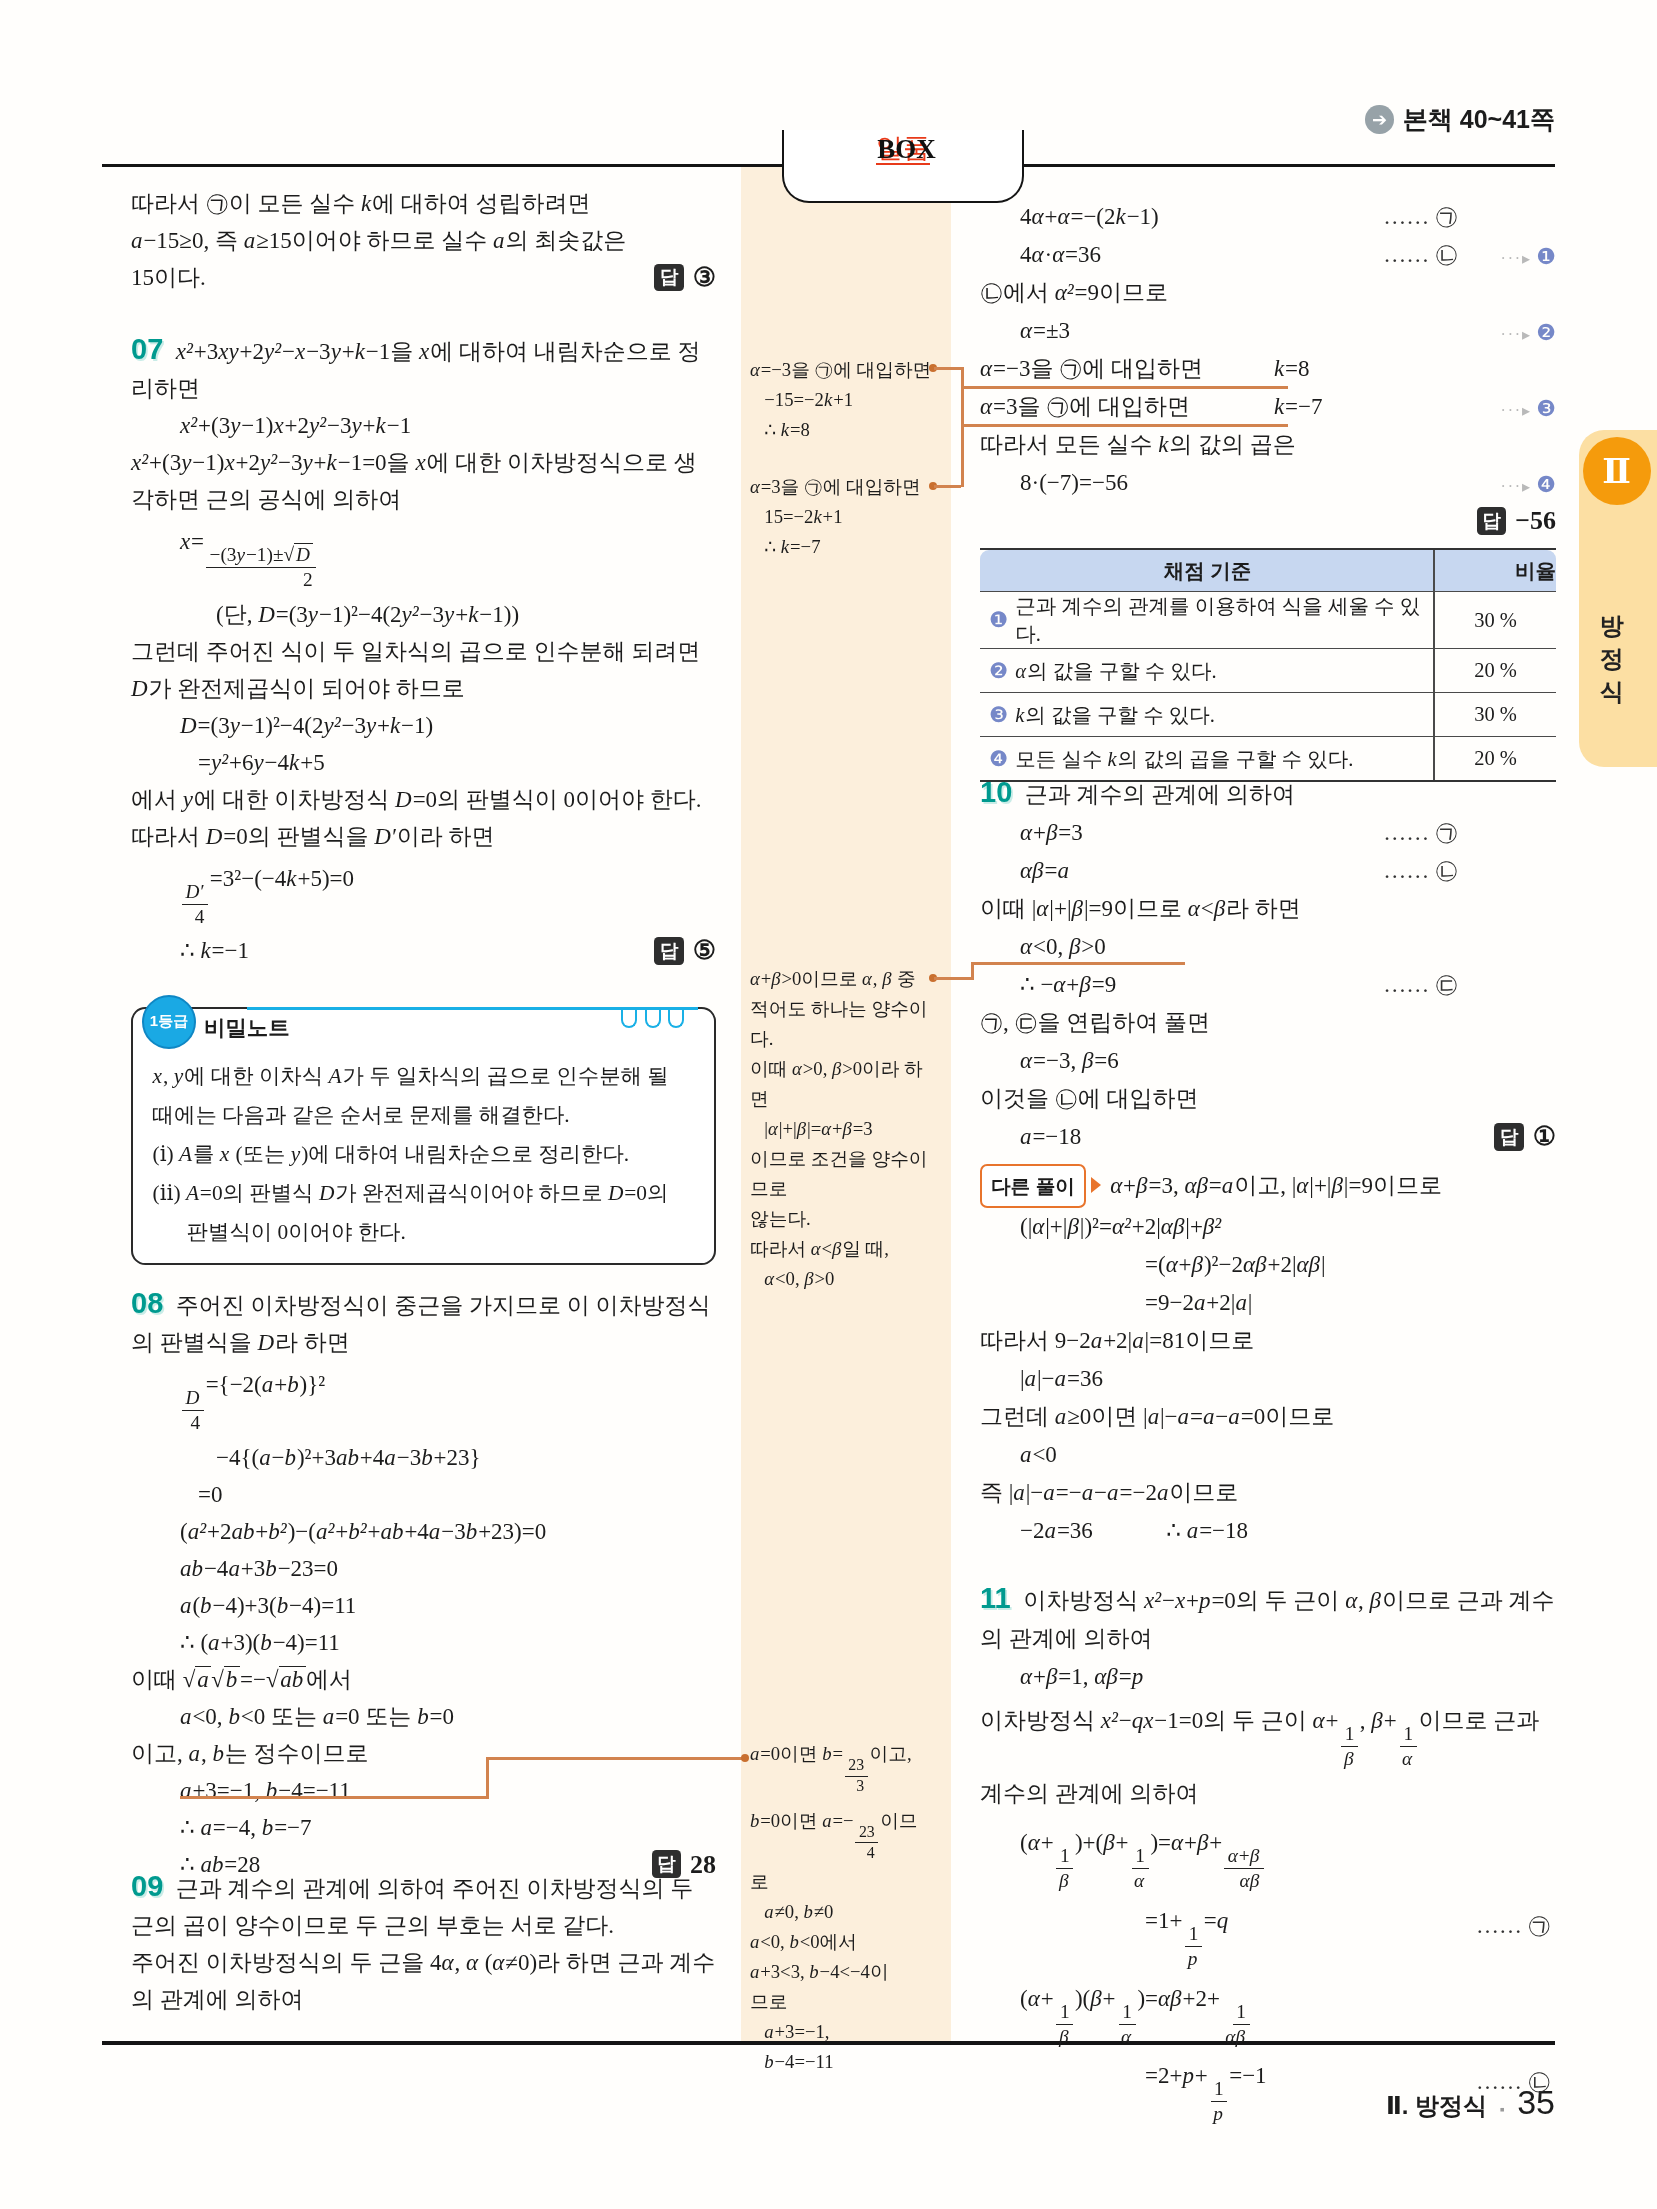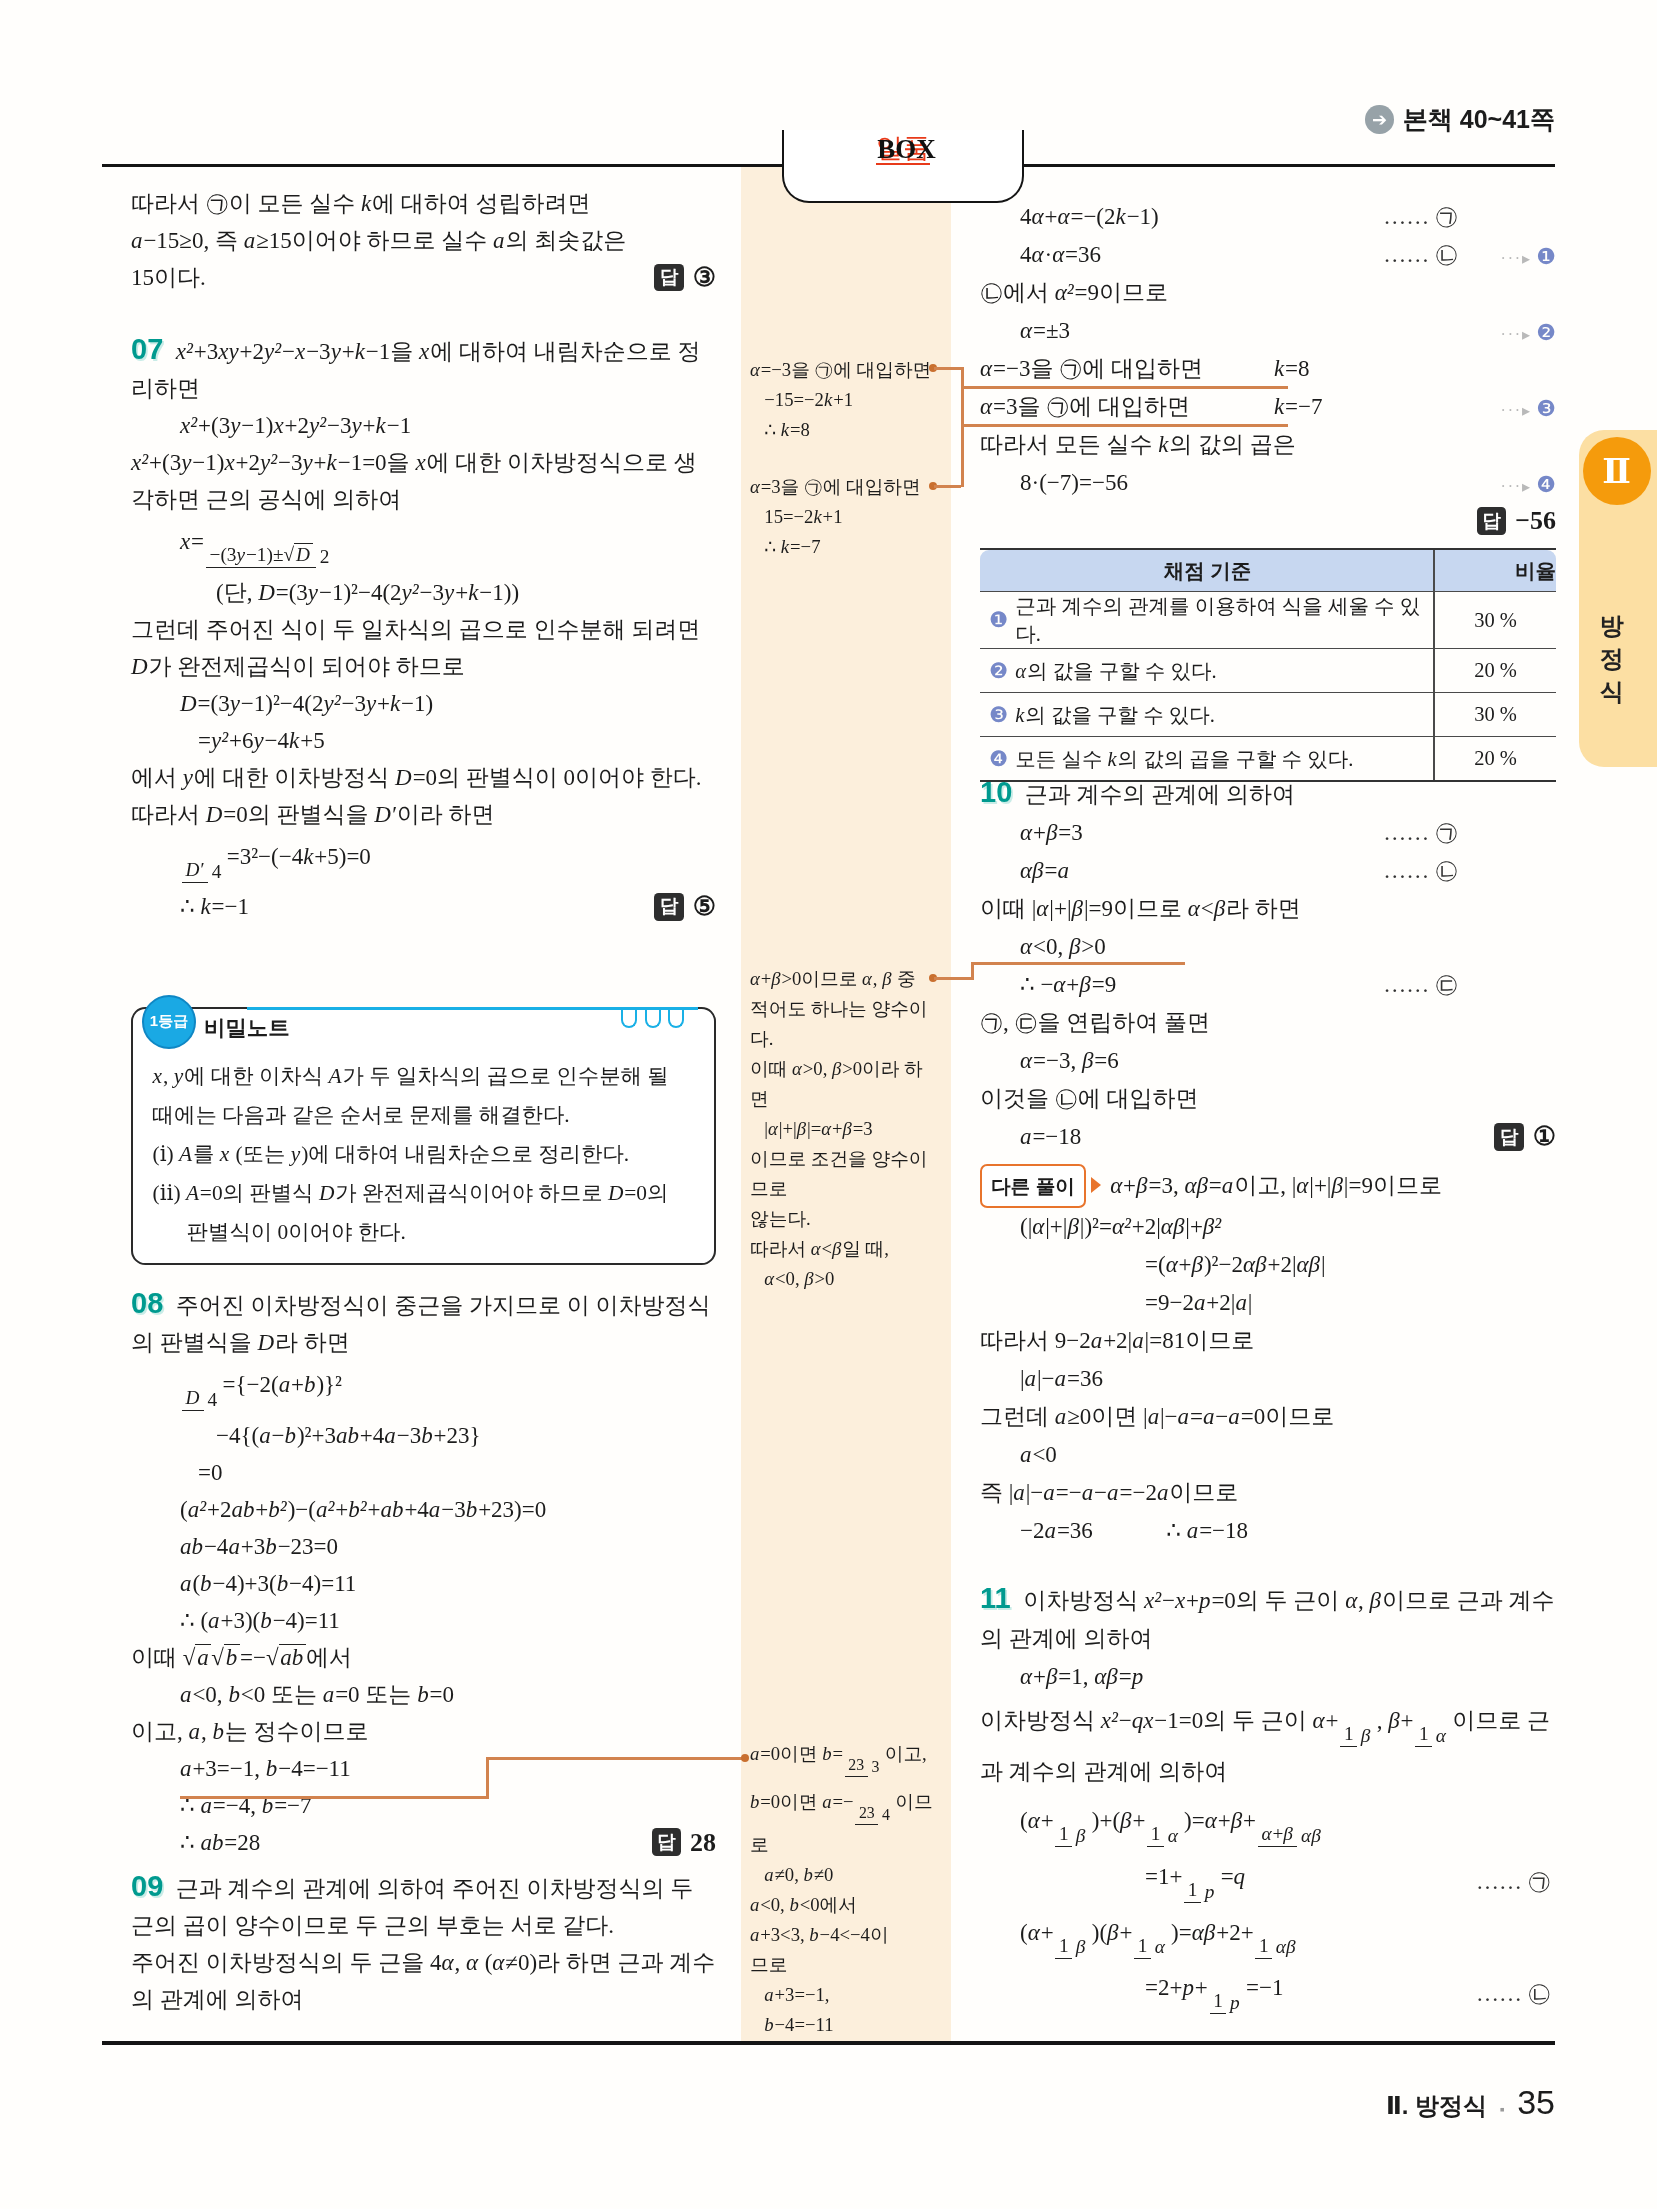--- a/index.html
+++ b/index.html
@@ -66,21 +66,21 @@
   .mdots{color:#b9b9b9;margin-right:4.5px;font-size:16px;letter-spacing:1.8px}
   .mnum{color:#7688c8;font-size:22px}
 
   .ansrow{display:flex;align-items:center}
   .ansgrp{margin-left:auto;display:flex;align-items:center;gap:9px;font-weight:bold}
   .abox{background:#2e2e2e;color:#fff;font-size:18.7px;line-height:1;padding:4.5px 5.3px;border-radius:4.5px;
         font-family:"Liberation Sans",sans-serif}
   .aval{font-size:26px}
 
   
-  .frac{display:inline-flex;flex-direction:row;align-items:flex-start;vertical-align:-0.62em;
+  .frac{display:inline-flex;flex-direction:column;align-items:flex-end;vertical-align:-0.62em;
         line-height:1.05;font-size:0.84em;margin:0 1.8px}
   .fn{padding:0 3.6px 1.8px;border-bottom:1.8px solid #222}
   .fd{padding:1.8px 3.6px 0}
   .sq{white-space:nowrap}
   .sqb{border-top:1.8px solid #222;padding:0 1.8px}
 
   
   #note-box{position:absolute;left:131px;top:1007px;width:585px;height:258px;background:#fff;
      border:2.7px solid #2a2a2a;border-radius:14.3px;box-sizing:border-box;padding:48px 19.6px 0}
   #note-box .topline{position:absolute;top:-1.8px;left:114px;right:16px;height:2.7px;background:#19b0e6}

